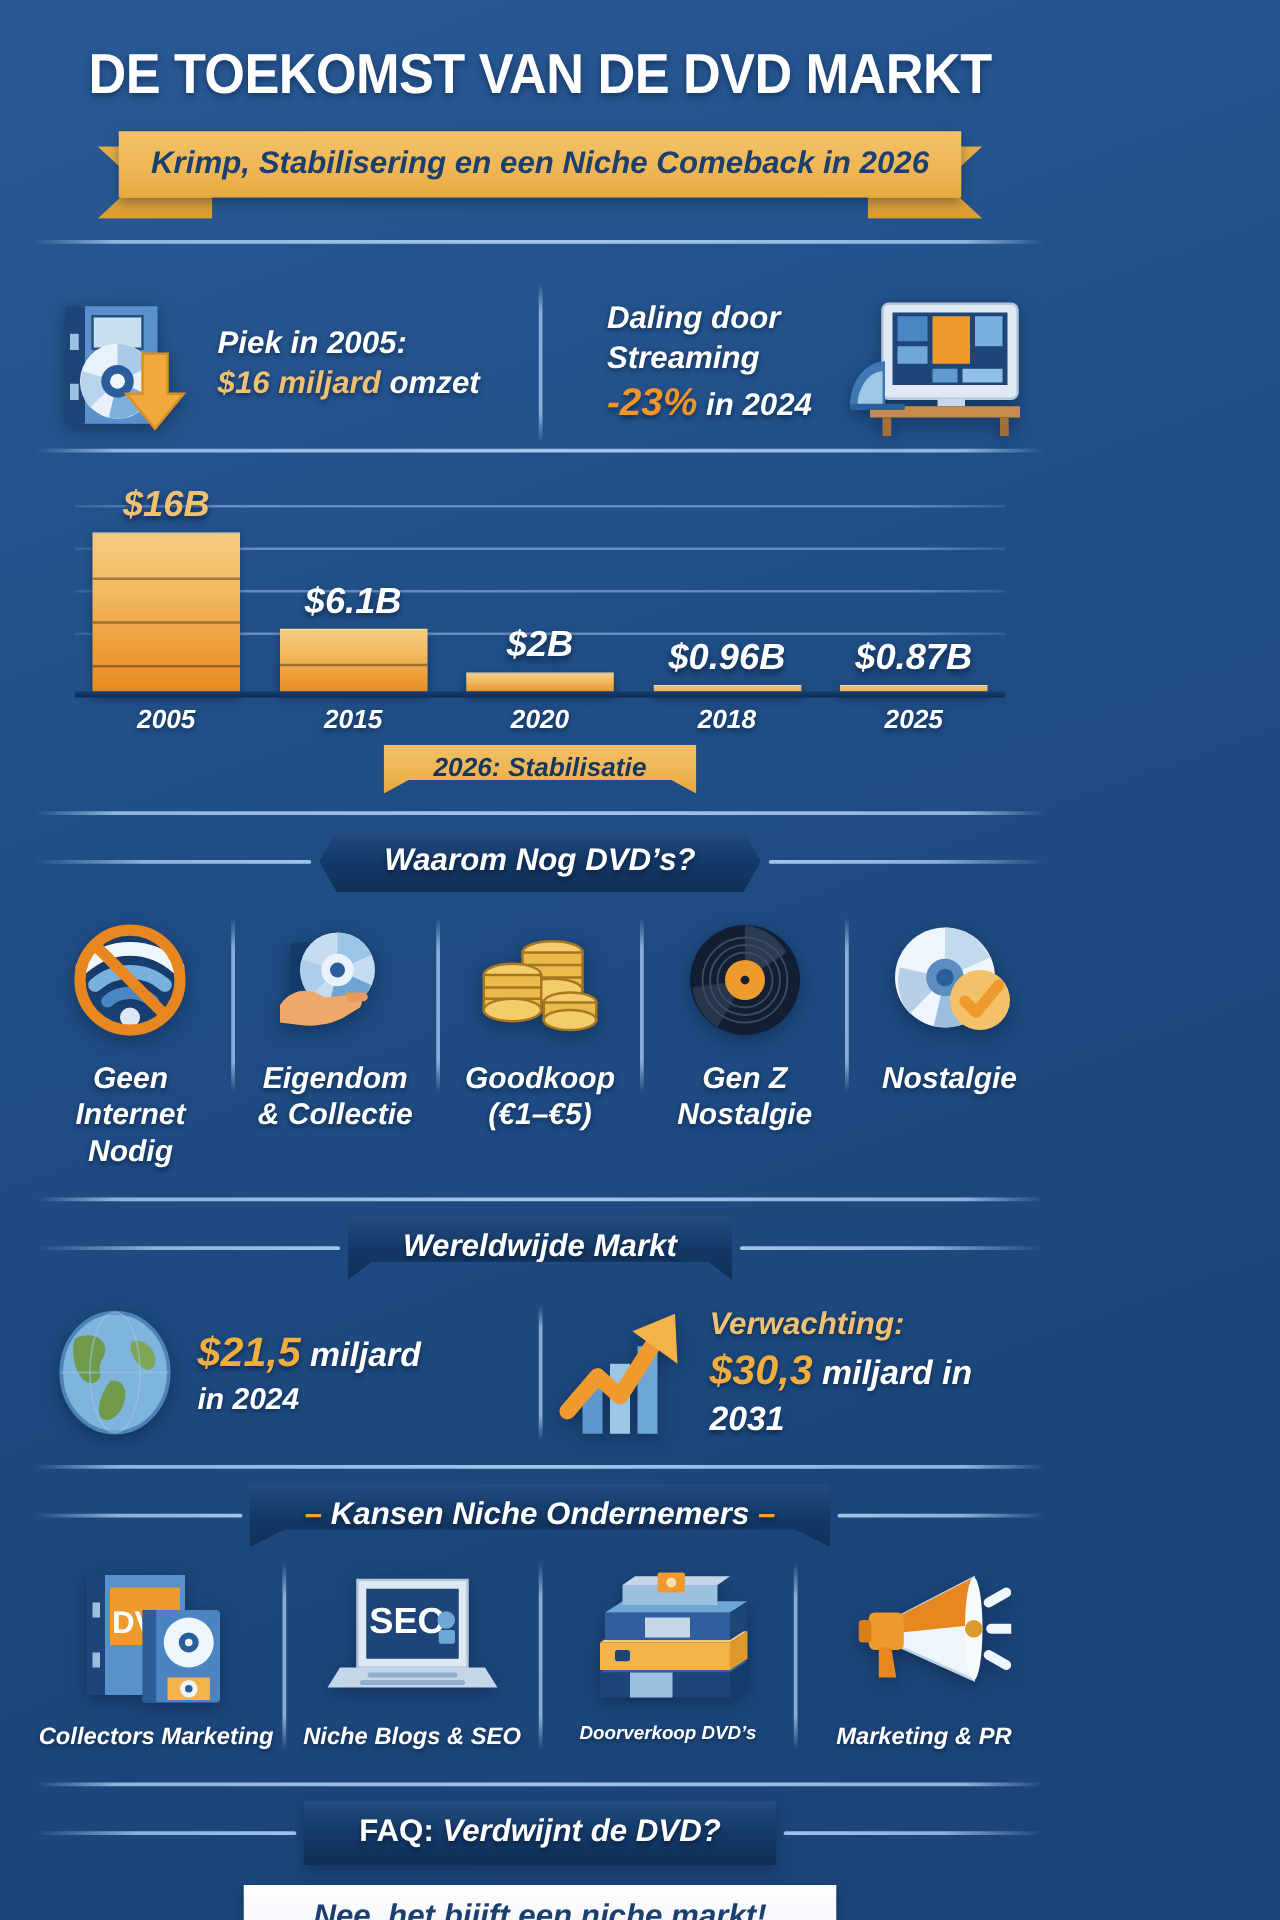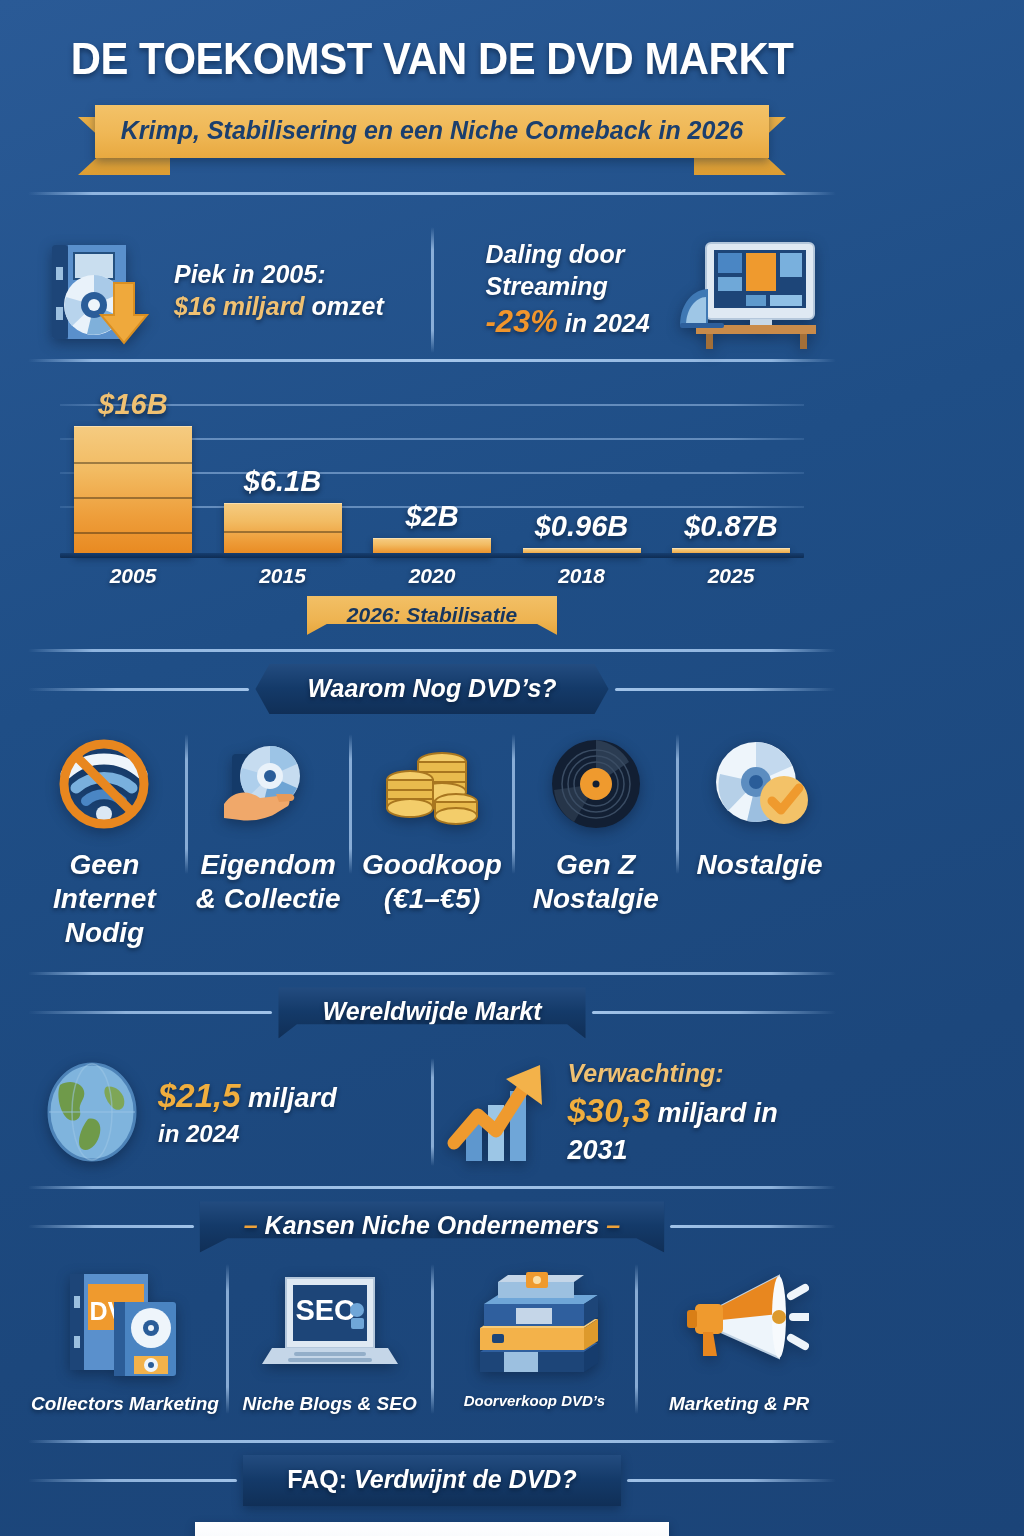--- a/index.html
+++ b/index.html
@@ -216,21 +216,21 @@
   }
   .icon-cell {
     flex: 1;
     display: flex; flex-direction: column; align-items: center;
     padding: 0 4px;
   }
   .icon-art { height: 104px; display: flex; align-items: center; justify-content: center; filter: drop-shadow(0 4px 7px rgba(6,22,46,.45)); }
   .icon-label {
     margin-top: 12px;
     color: #ffffff;
-    font-size: 28px;
+    font-size: 24px;
     font-weight: bold;
     font-style: italic;
     text-align: center;
     line-height: 1.22;
     text-shadow: 0 2px 4px rgba(5,20,42,.6);
   }
 
   
   .world-row { display: flex; align-items: center; margin: 14px 30px 0; height: 120px; }
   .world-cell { flex: 1; display: flex; align-items: center; gap: 14px; padding: 0 10px; }

